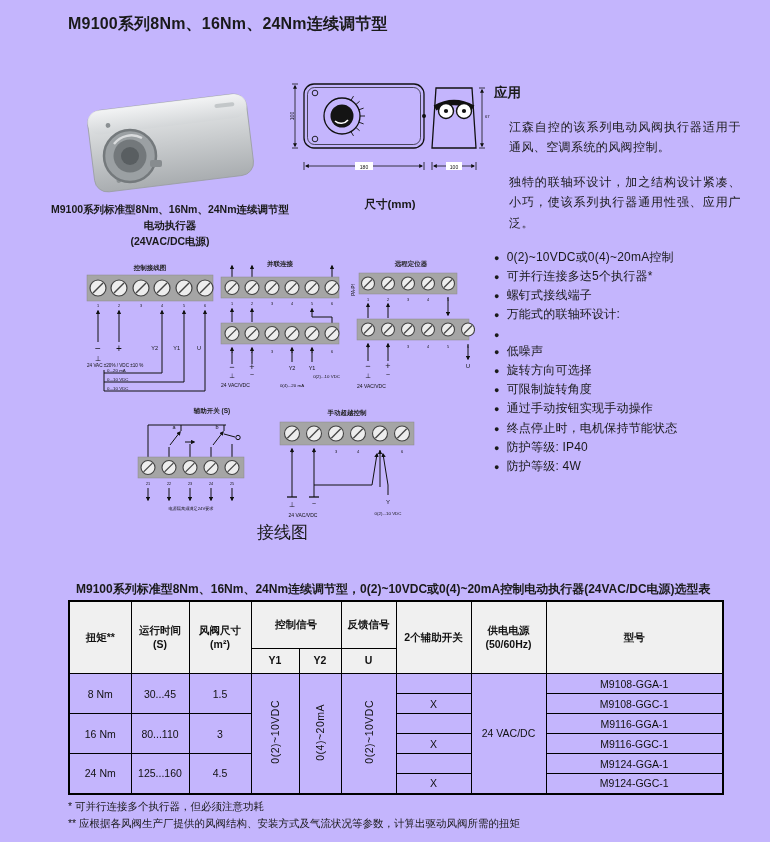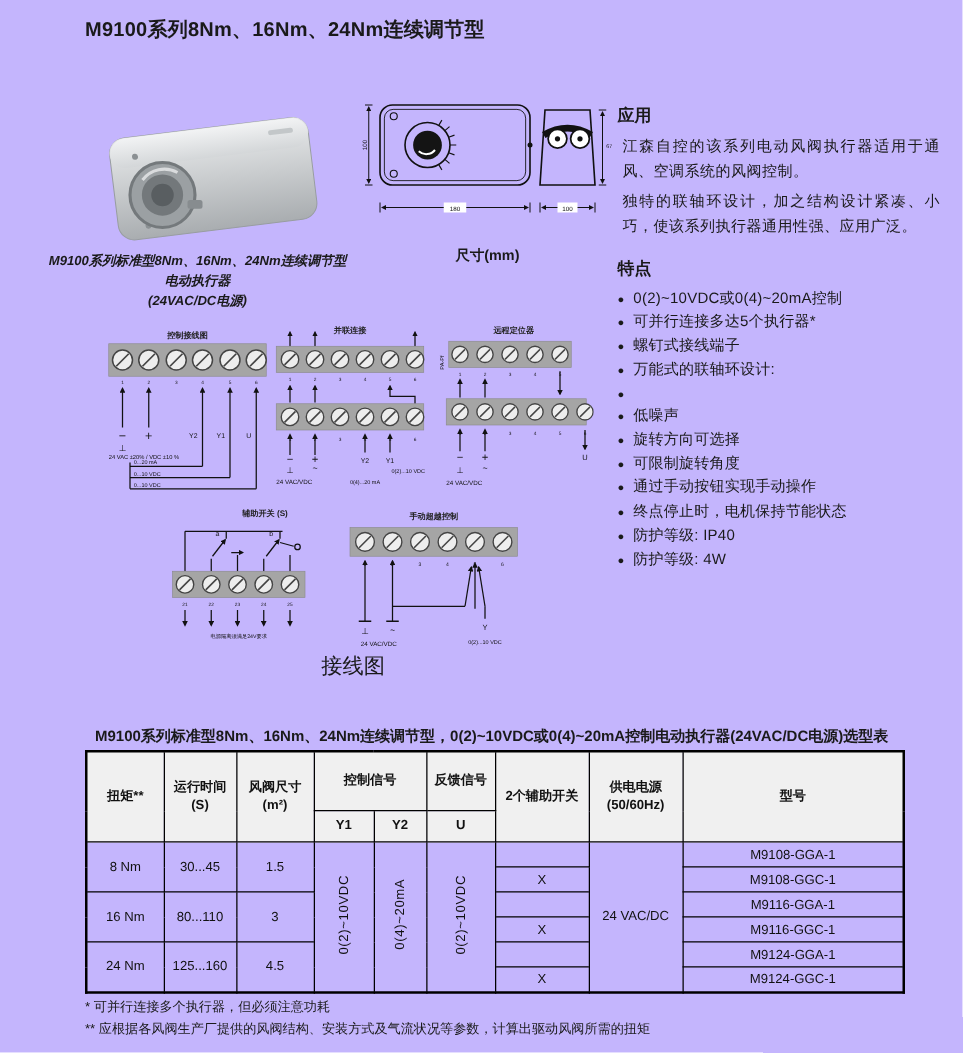--- a/index.html
+++ b/index.html
@@ -3,21 +3,21 @@
 <meta charset="utf-8">
 <style>
   html,body{margin:0;padding:0;background:#fff;}
   #page{position:relative;width:770px;height:842px;background:#c4b5fd;overflow:hidden;
         font-family:"Liberation Sans","DejaVu Sans",sans-serif;color:#1a1a1a;}
   .abs{position:absolute;}
   .h1{font-size:16px;font-weight:bold;letter-spacing:.2px;}
   .cap{font-size:10.5px;font-weight:bold;text-align:center;line-height:1.5;}
   .capbig{font-size:11.5px;font-weight:bold;text-align:center;}
   .rh{font-size:13.5px;font-weight:bold;margin:0 0 5px 0;}
-  .rp{font-size:12px;line-height:1.68;margin:4px;letter-spacing:.4px;text-align:justify;}
+  .rp{font-size:12px;line-height:1.68;margin:15px;letter-spacing:.4px;text-align:justify;}
   .feat{list-style:none;margin:4px 0 0 0;padding:0;}
   .feat li{font-size:12px;line-height:1.6;display:flex;align-items:flex-start;letter-spacing:.2px;}
   .feat .blt{font-size:9px;margin:3px 7px 0 0;flex:0 0 auto;}
   .wirecap{font-size:17px;font-weight:normal;}
   svg text{font-family:"Liberation Sans","DejaVu Sans",sans-serif;fill:#111;}
   svg .ttl{font-weight:600;fill:#222;}
   
   .tblttl{font-size:12px;font-weight:bold;}
   table.sel{border-collapse:collapse;width:654px;table-layout:fixed;border:2px solid #000;}
   table.sel th,table.sel td{border:1px solid #000;text-align:center;vertical-align:middle;
@@ -56,21 +56,21 @@
     </g>
     <g>
       <circle cx="60" cy="82" r="26" fill="#9ba0a3" stroke="#74797c" stroke-width="2.5"></circle>
       <circle cx="60" cy="82" r="16.5" fill="#73787b"></circle>
       <circle cx="60" cy="82" r="9" fill="#595e61"></circle>
       <path d="M44,70 A22,22 0 0 1 72,64" fill="none" stroke="#e8eaeb" stroke-width="2.4" opacity="0.8"></path>
       <rect x="80" y="86" width="12" height="7" rx="2" fill="#878c8f"></rect>
     </g>
   </svg>
 
-  <div class="abs cap" style="left:33px;top:202px;width:250px;font-style:italic;">
+  <div class="abs cap" style="left:45px;top:202px;width:250px;">
     <div>M9100系列标准型8Nm、16Nm、24Nm连续调节型</div>
     <div>电动执行器</div>
     <div>(24VAC/DC电源)</div>
   </div>
 
   <svg class="abs" style="left:288px;top:80px;" width="205" height="108" viewBox="0 0 205 108">
     <defs>
       <marker id="ard" viewBox="0 0 10 10" refX="7" refY="5" markerWidth="5" markerHeight="5" orient="auto">
         <path d="M0,0 L10,5 L0,10 Z" fill="#111"></path>
       </marker>
@@ -127,21 +127,20 @@
     <text transform="rotate(-90 3.8 36)" x="3.8" y="38" font-size="5" text-anchor="middle">100</text>
     <text x="166" y="89" font-size="5" text-anchor="middle">100</text>
     <text x="197" y="38" font-size="4.2" text-anchor="start">67</text>
   </svg>
   <div class="abs capbig" style="left:345px;top:197px;width:90px;">尺寸(mm)</div>
 
   <div class="abs" style="left:494px;top:84px;width:262px;">
     <p class="rh">应用</p>
     <p class="rp">江森自控的该系列电动风阀执行器适用于通风、空调系统的风阀控制。</p>
     <p class="rp">独特的联轴环设计，加之结构设计紧凑、小巧，使该系列执行器通用性强、应用广泛。</p>
-    <p class="rh" style="margin-top:14px;">特点</p>
     <ul class="feat">
       <li>
           <span class="blt">●</span>
           <span>0(2)~10VDC或0(4)~20mA控制</span>
         </li>
       <li>
           <span class="blt">●</span>
           <span>可并行连接多达5个执行器*</span>
         </li>
       <li>

